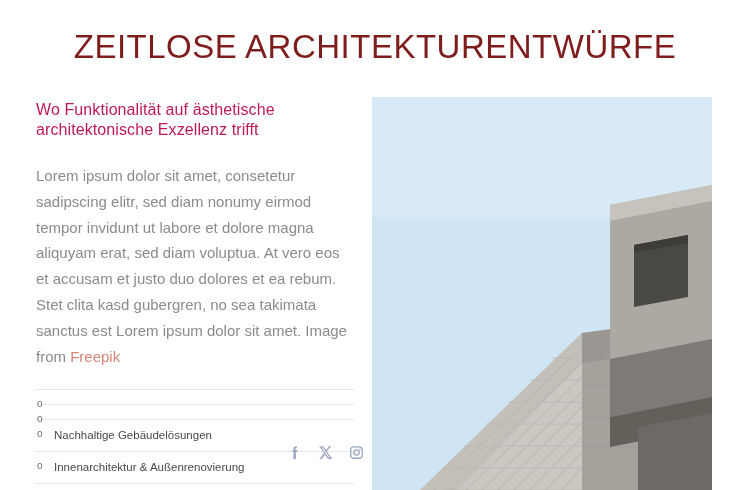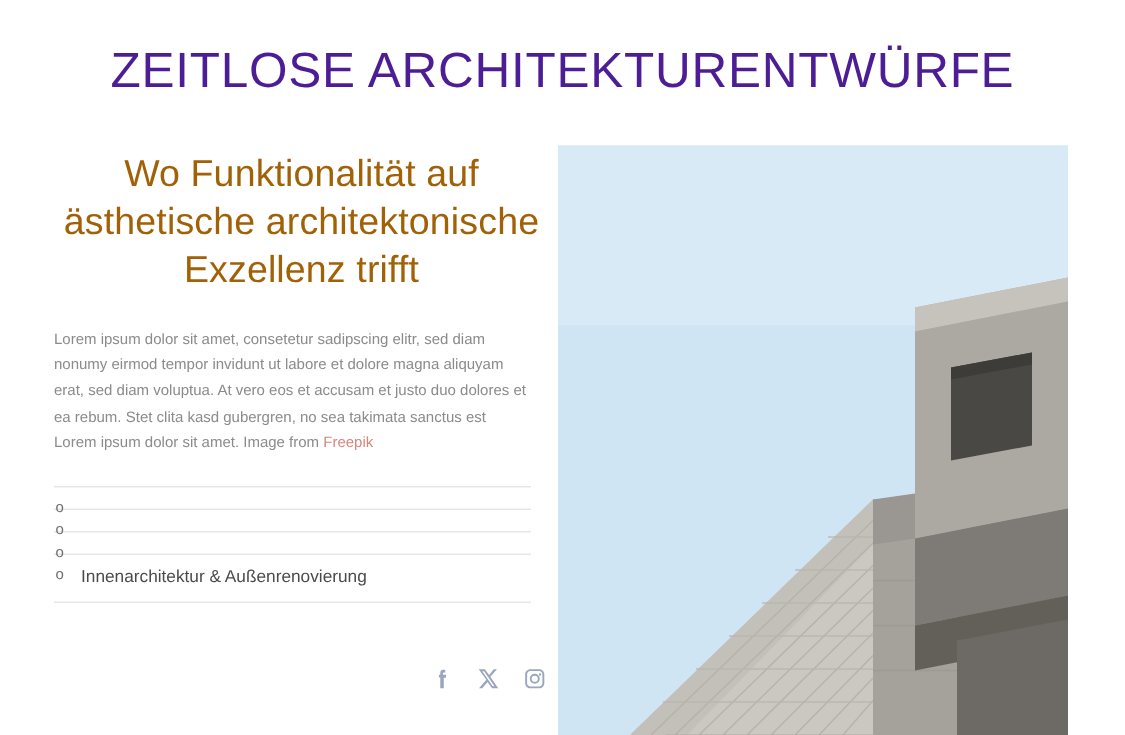--- a/index.html
+++ b/index.html
@@ -22,41 +22,40 @@
   }
   .headline {
     position: absolute;
     left: 0;
     top: 28px;
     width: 750px;
     text-align: center;
     font-size: 33px;
     font-weight: 400;
     letter-spacing: 0.5px;
-    color: #4c1d95;
+    color: #7f1d1d;
     white-space: nowrap;
     font-family: "Liberation Sans", sans-serif;
   }
   .content {
     position: absolute;
     left: 36px;
     top: 100px;
     width: 330px;
   }
   .subhead {
-    font-size: 25px;
+    font-size: 16px;
     line-height: 1.28;
     font-weight: 400;
-    color: #a16207;
+    color: #be185d;
     margin: 0 0 22px 0;
     letter-spacing: 0.1px;
-    text-align: center;
   }
   .body-text {
-    font-size: 10px;
+    font-size: 15px;
     line-height: 1.72;
     color: #8b8b8b;
     margin: 0 0 20px 0;
     width: 318px;
   }
   .body-text a.link {
     color: #d8857a;
     text-decoration: none;
   }
   .list {
@@ -127,20 +126,21 @@
 
     <ul class="list">
       <li>
         <span class="marker">o</span>
       </li>
       <li>
         <span class="marker">o</span>
       </li>
       <li>
         <span class="marker">o</span>
+        <span>Nachhaltige Gebäudelösungen</span>
       </li>
       <li>
         <span class="marker">o</span>
         <span>Innenarchitektur &amp; Außenrenovierung</span>
       </li>
     </ul>
   </div>
 
   <div class="social">
     <a href="#" aria-label="Facebook">

